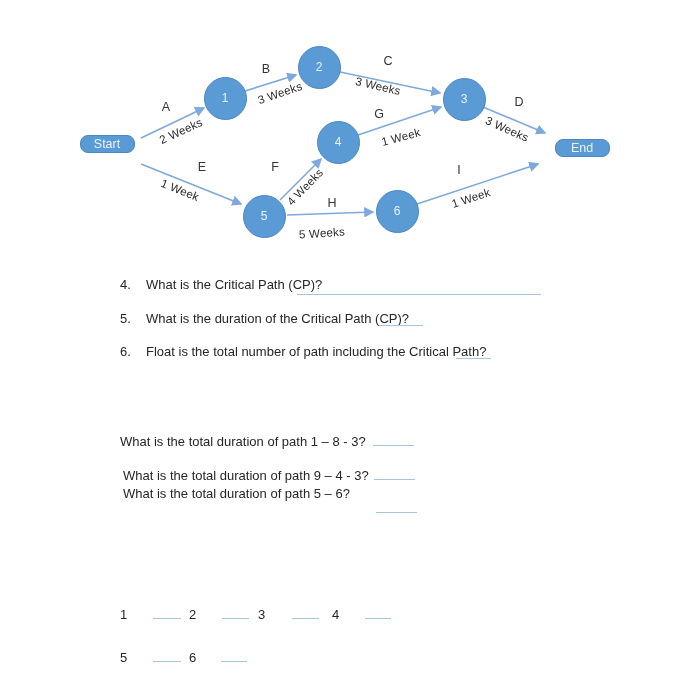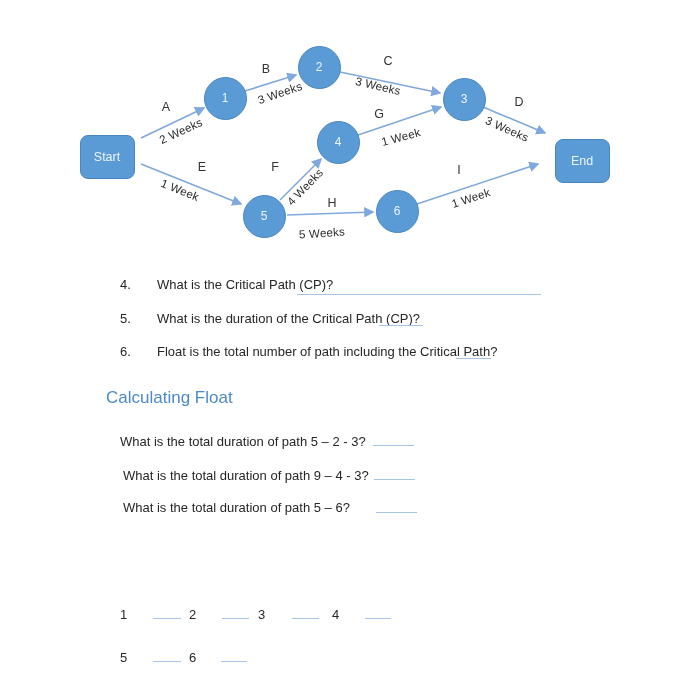--- a/index.html
+++ b/index.html
@@ -8,33 +8,33 @@
     font-family:"Liberation Sans", sans-serif;color:#262626;
   }
   
   .diagram{position:absolute;left:0;top:0;width:689px;height:260px;}
   .arrows{position:absolute;left:0;top:0;}
   .node{
     position:absolute;display:flex;align-items:center;justify-content:center;
     background:#5b9bd5;border:1.5px solid #4a86c2;color:#eaf3fb;box-sizing:border-box;
   }
   .circle{width:43px;height:43px;border-radius:50%;margin-left:-21.5px;margin-top:-21.5px;font-size:12px;}
-  .box{width:55px;height:44px;border-radius:8px;margin-left:-27.5px;margin-top:-17px;font-size:12.5px;}
+  .box{width:55px;height:18px;border-radius:8px;margin-left:-27.5px;margin-top:-17px;font-size:12.5px;}
   .elabel{
     position:absolute;transform:translate(-50%,-50%);
     font-size:12.5px;color:#333333;white-space:nowrap;
   }
   .edur{
     position:absolute;transform:translate(-50%,-50%) rotate(var(--r,0deg));
     font-size:11.5px;color:#2b2b2b;white-space:nowrap;letter-spacing:.2px;
   }
   
   .qline{position:absolute;font-size:13px;white-space:nowrap;}
   .qnum{position:absolute;left:120px;top:0;}
-  .qtext{position:absolute;left:157px;top:0;}
+  .qtext{position:absolute;left:146px;top:0;}
   .ptext{position:absolute;font-size:13px;white-space:nowrap;}
   .blank{position:absolute;border-bottom:1.4px solid #a6c5e2;height:10px;}
   .heading{position:absolute;font-size:17px;color:#4e8ac8;white-space:nowrap;}
   .fnum{position:absolute;font-size:13px;color:#262626;}
 </style>
 </head>
 <body>
 
 <div class="page">
 
@@ -107,29 +107,28 @@
     <span class="qtext">What is the duration of the Critical Path (CP)?</span>
   </div>
   <span class="blank" style="left:379px;top:315px;width:44px"></span>
 
   <div class="qline" style="top:344px">
     <span class="qnum">6.</span>
     <span class="qtext">Float is the total number of path including the Critical Path?</span>
   </div>
   <span class="blank" style="left:456px;top:348px;width:35px"></span>
 
-  <div class="heading" style="left:106px;top:388px">Calculating Float</div>
 
-  <div class="ptext" style="left:120px;top:434px">What is the total duration of path 5 – 2 - 3?</div>
+  <div class="ptext" style="left:120px;top:434px">What is the total duration of path 1 – 8 - 3?</div>
   <span class="blank" style="left:373px;top:435px;width:41px"></span>
 
   <div class="ptext" style="left:123px;top:468px">What is the total duration of path 9 – 4 - 3?</div>
   <span class="blank" style="left:374px;top:469px;width:41px"></span>
 
-  <div class="ptext" style="left:123px;top:500px">What is the total duration of path 5 – 6?</div>
+  <div class="ptext" style="left:123px;top:486px">What is the total duration of path 5 – 6?</div>
   <span class="blank" style="left:376px;top:502px;width:41px"></span>
 
 
   <span class="fnum" style="left:120px;top:607px">1</span>
   <span class="blank" style="left:153px;top:608px;width:28px"></span>
   <span class="fnum" style="left:189px;top:607px">2</span>
   <span class="blank" style="left:222px;top:608px;width:27px"></span>
   <span class="fnum" style="left:258px;top:607px">3</span>
   <span class="blank" style="left:292px;top:608px;width:27px"></span>
   <span class="fnum" style="left:332px;top:607px">4</span>

